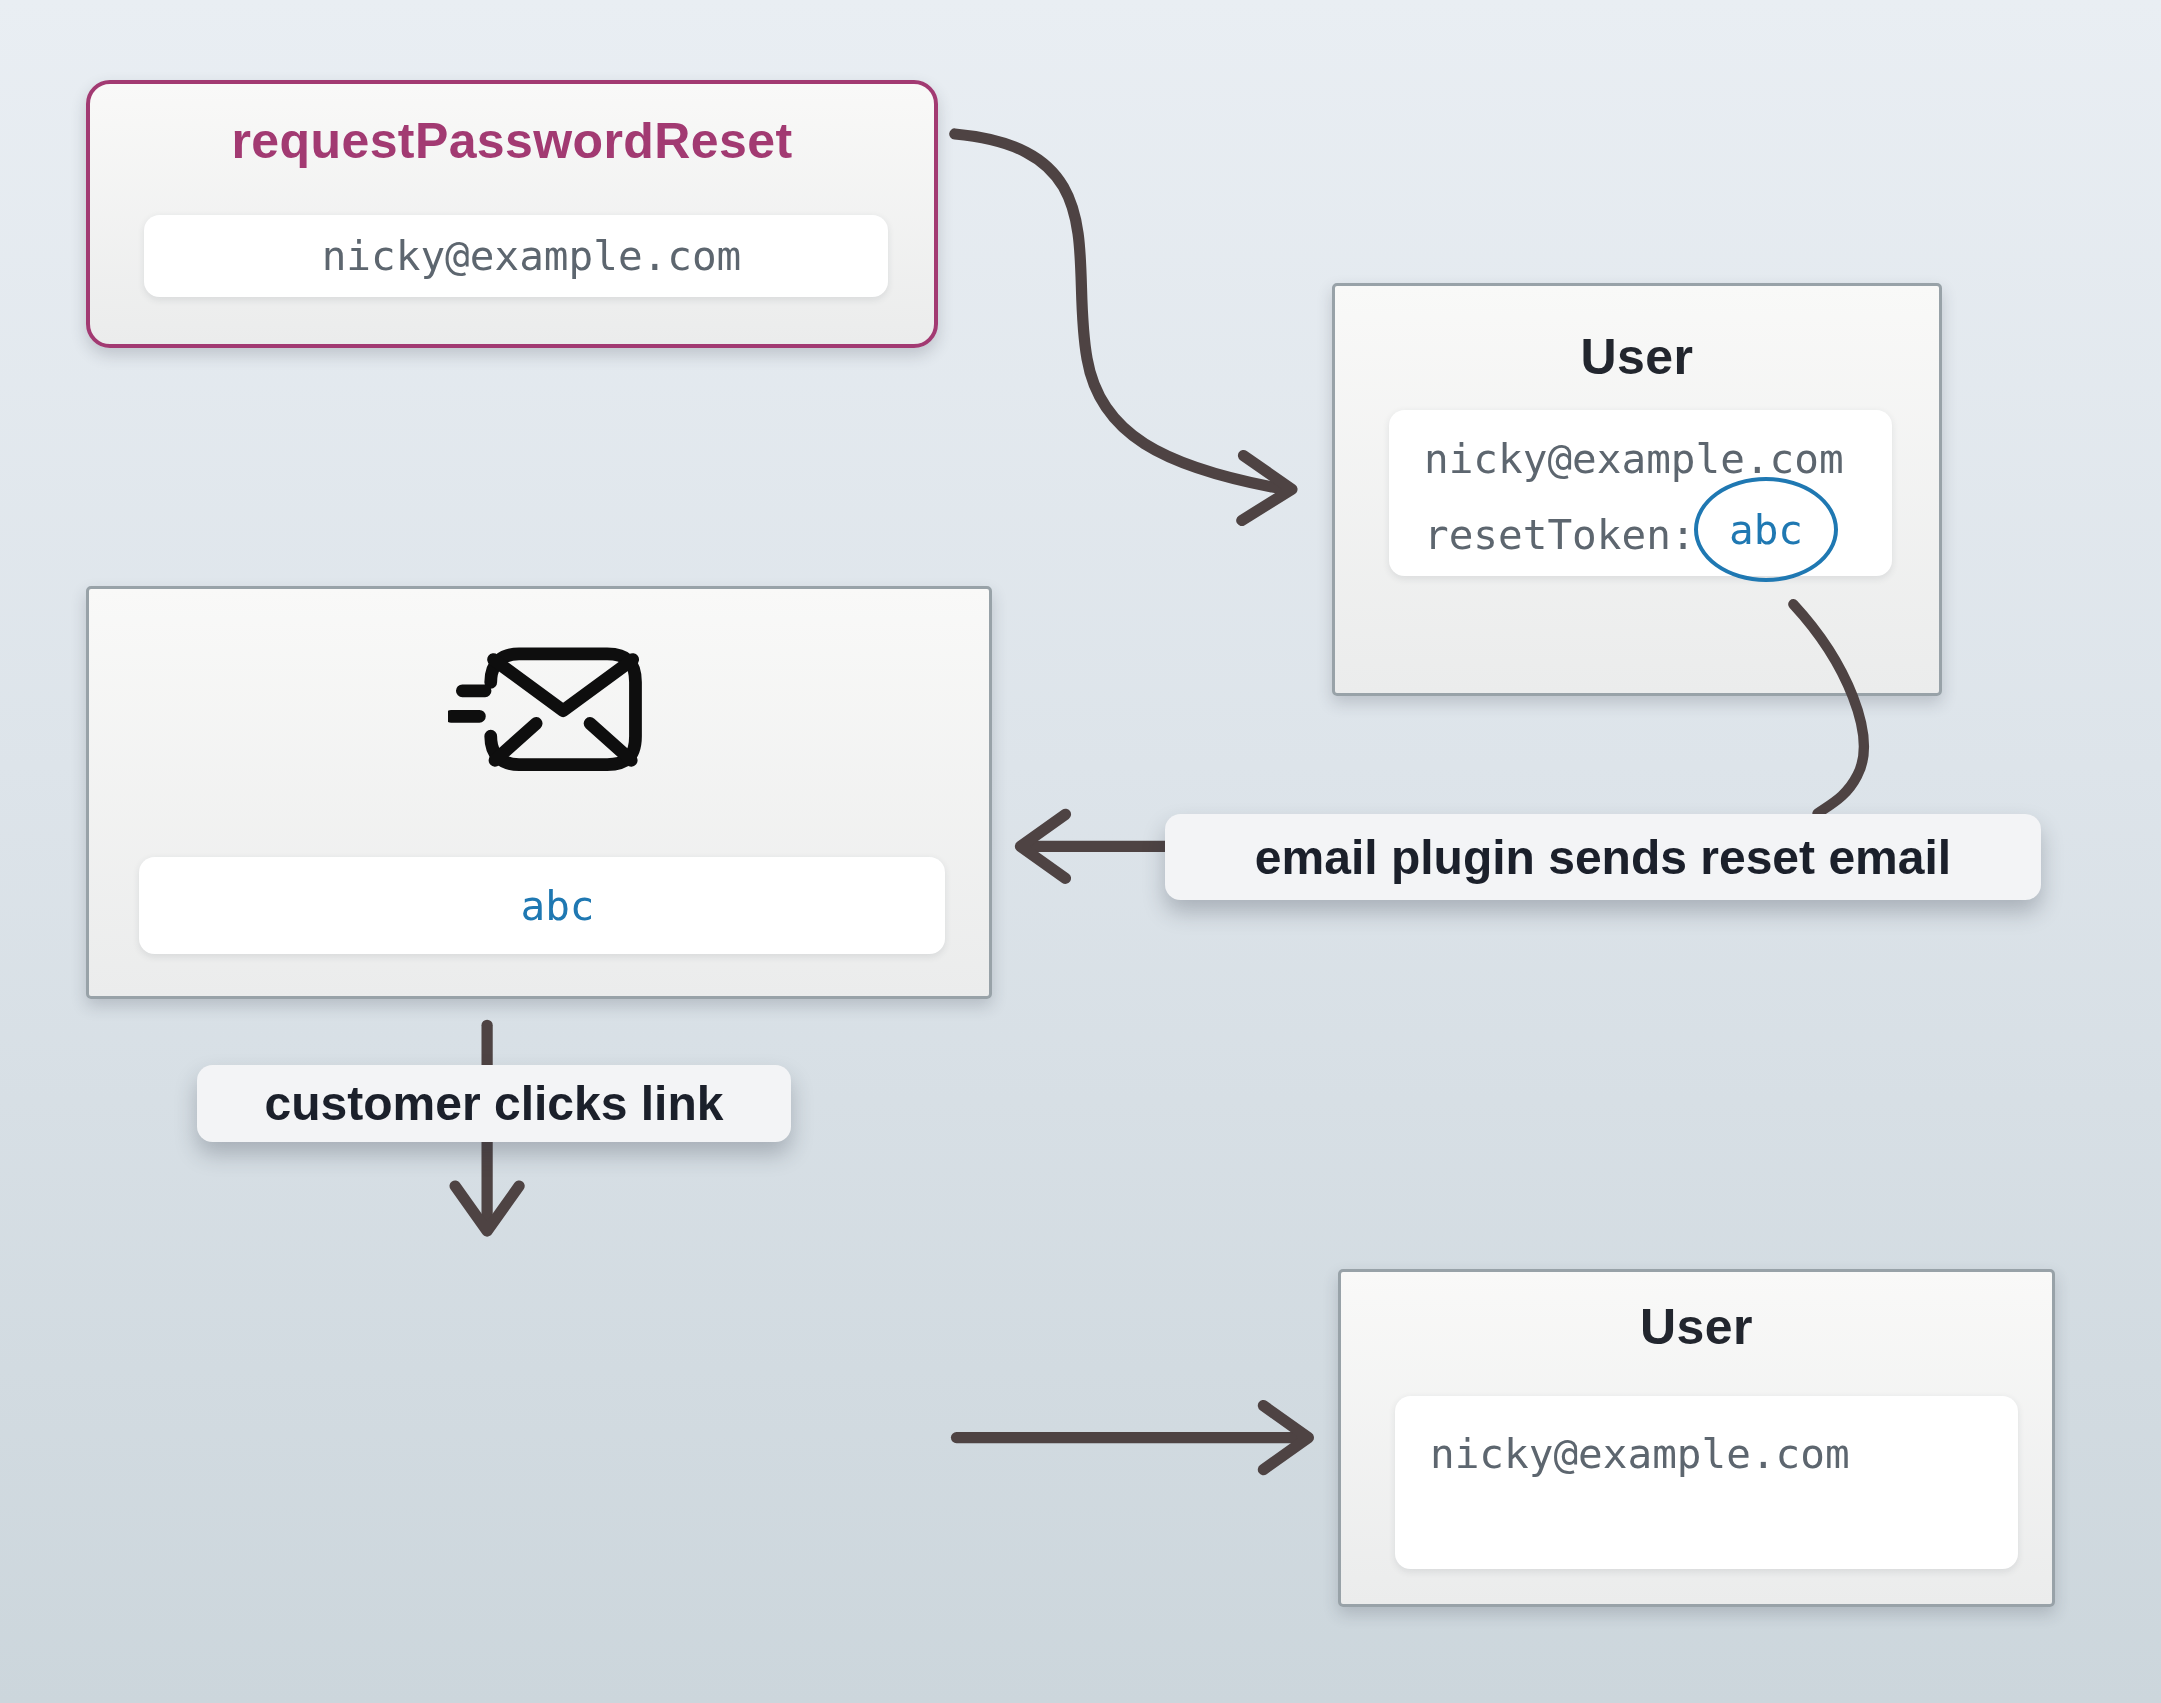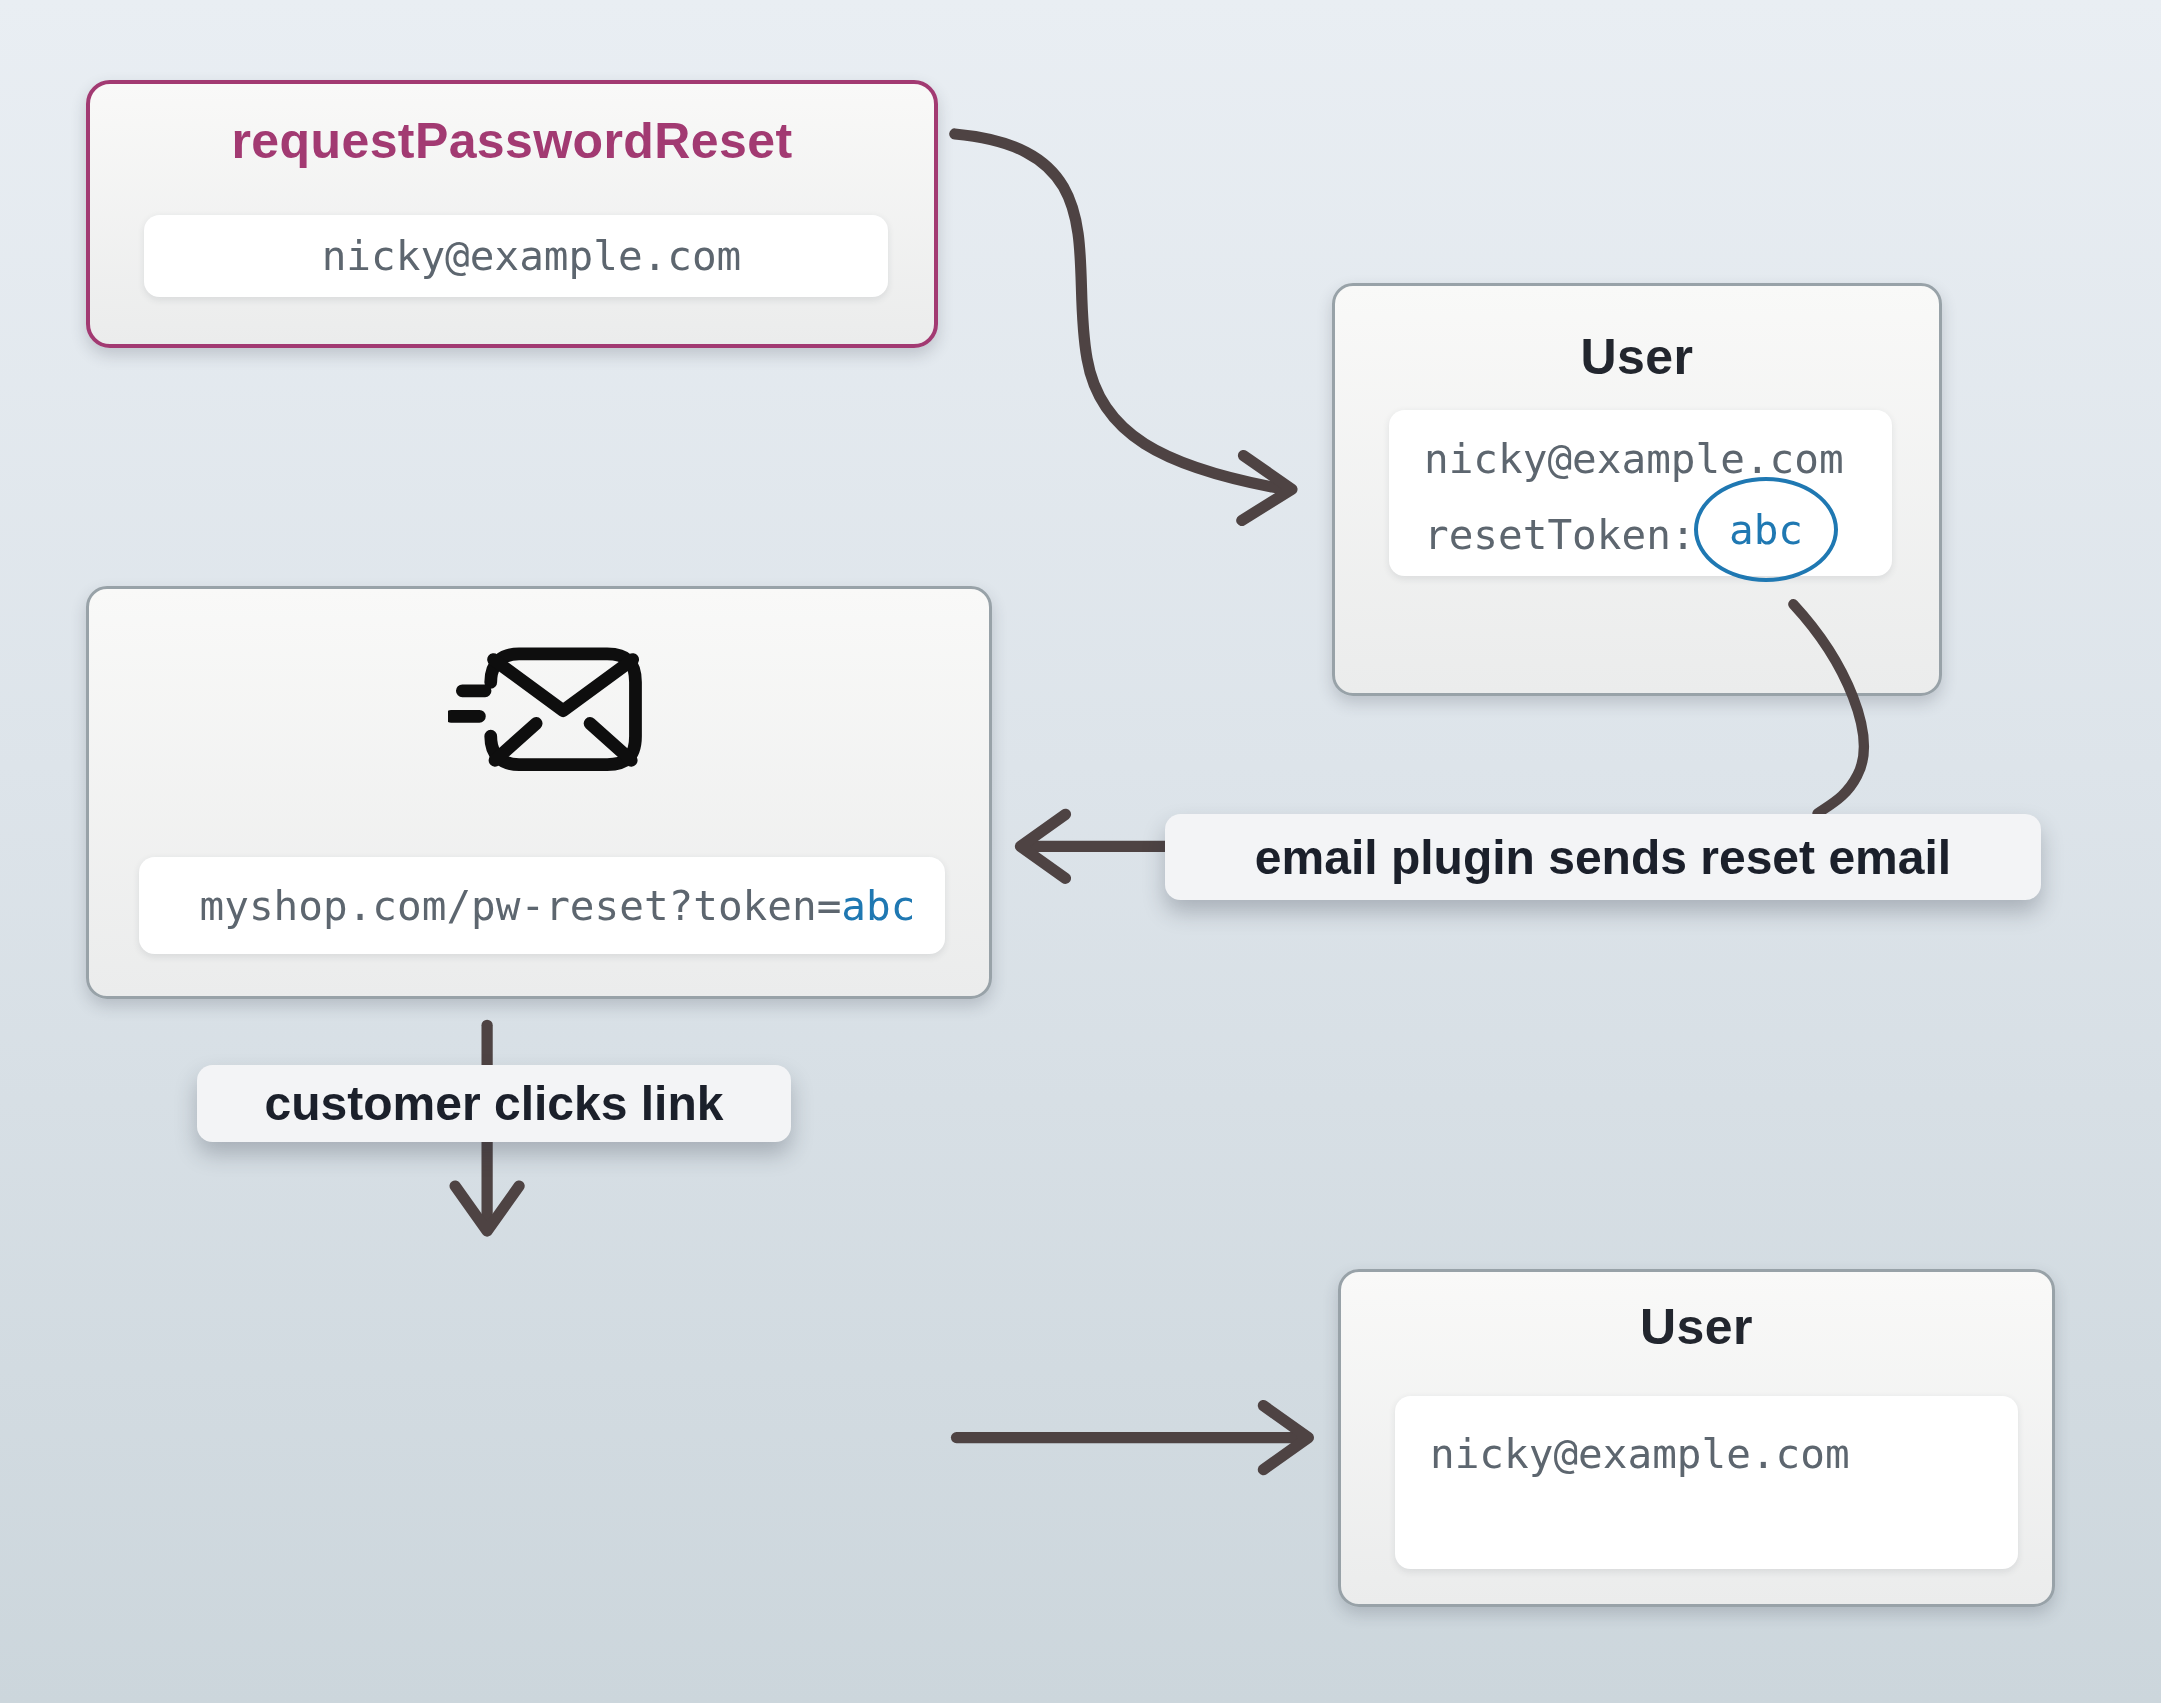--- a/index.html
+++ b/index.html
@@ -14,21 +14,21 @@
     position:relative; width:2162px; height:1703px; overflow:hidden;
     background:linear-gradient(180deg, var(--bg-top) 0%, #dde4ea 45%, var(--bg-bottom) 100%);
   }
   .node{
     position:absolute; border-radius:24px;
     background:linear-gradient(180deg,#f9f9f8 0%, #ebecec 100%);
     box-shadow:0 7px 15.6px rgba(44,52,63,.20);
     box-sizing:border-box;
   }
   .node.purple{border:4.3px solid var(--purple);}
-  .node.gray{border:3.5px solid var(--gray-border); border-radius:21px;}
+  .node.gray{border:3.5px solid var(--gray-border); border-radius:5px;}
   .node-title{
     position:absolute; left:0; right:0; text-align:center;
     font-weight:700; font-size:50px; letter-spacing:0.4px;
   }
   .node-title.purple{color:var(--purple);}
   .node-title.dark{color:var(--title-dark);}
   .field{
     position:absolute; background:#ffffff; border-radius:15.6px;
     box-shadow:0 2.6px 7.8px rgba(44,52,63,.10); box-sizing:border-box;justify-content:center;
   }
@@ -80,21 +80,21 @@
   </div>
 
   <div class="node gray" style="left:86px; top:586px; width:906px; height:413px;">
     <svg viewBox="0 0 140 105" style="position:absolute; left:359px; top:45px; width:199px; height:149px;">
       <path class="env-path" d="M30 34 C30 20 38 14 50 14 L112 14 C126 14 132 20 132 34 L132 72 C132 86 126 92 112 92 L50 92 C38 92 30 86 30 72"></path>
       <path class="env-path" d="M32 18 L81 54 L130 18"></path>
       <path class="env-path" d="M33 89 L62 63 M129 89 L100 63"></path>
       <path class="env-path" d="M10 40 L26 40 M2 58 L22 58"></path>
     </svg>
     <div class="field single-line code" style="left:50px; top:268px; width:806px; height:97px;">
-      <span>myshop.com/pw-reset?token=</span><span class="blue">abc</span>
+      <span class="blue">abc</span>
     </div>
   </div>
 
 
   <div class="node gray" style="left:1338px; top:1269px; width:717px; height:338px;">
     <div class="node-title dark" style="top:26px;">User</div>
     <div class="field" style="left:54px; top:124px; width:623px; height:173px;">
       <div class="row code" style="top:33px;">nicky@example.com</div>
     </div>
   </div>

